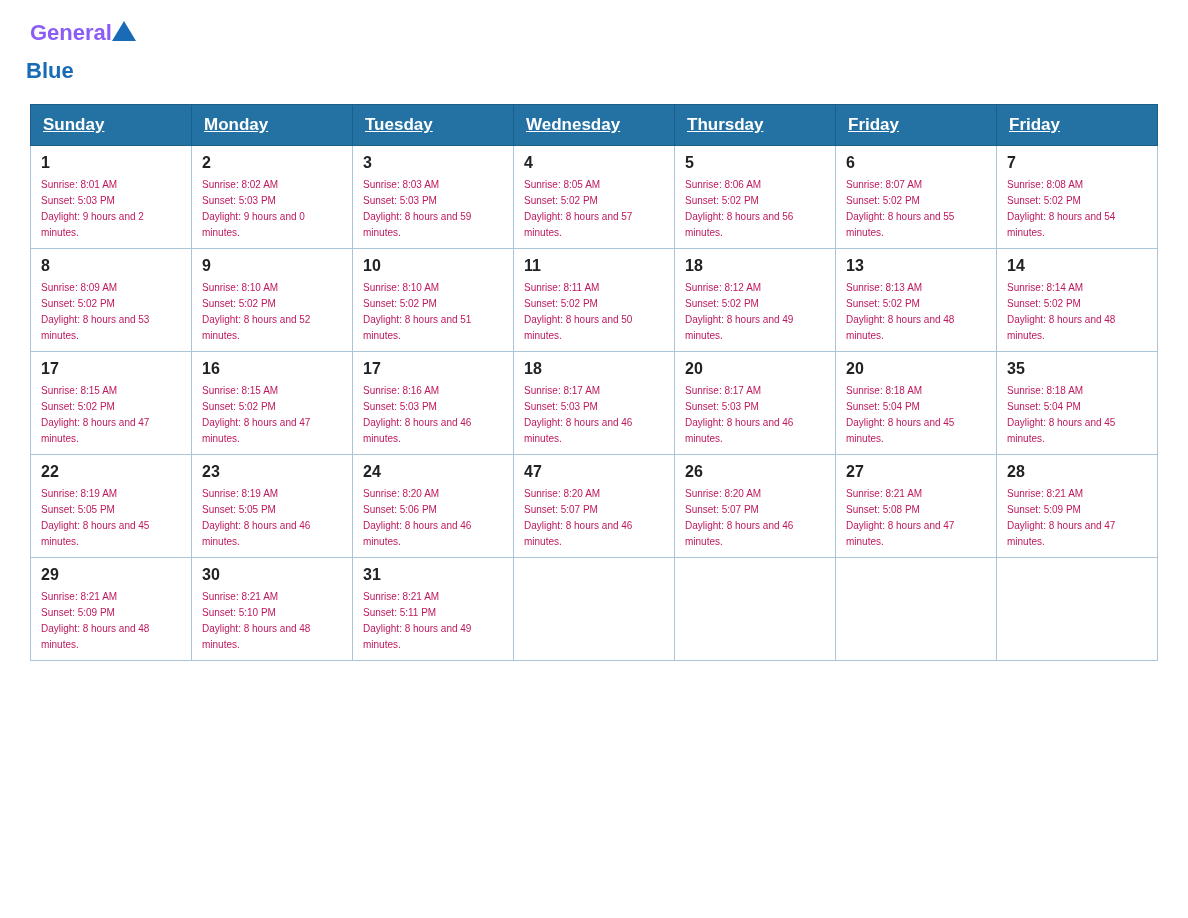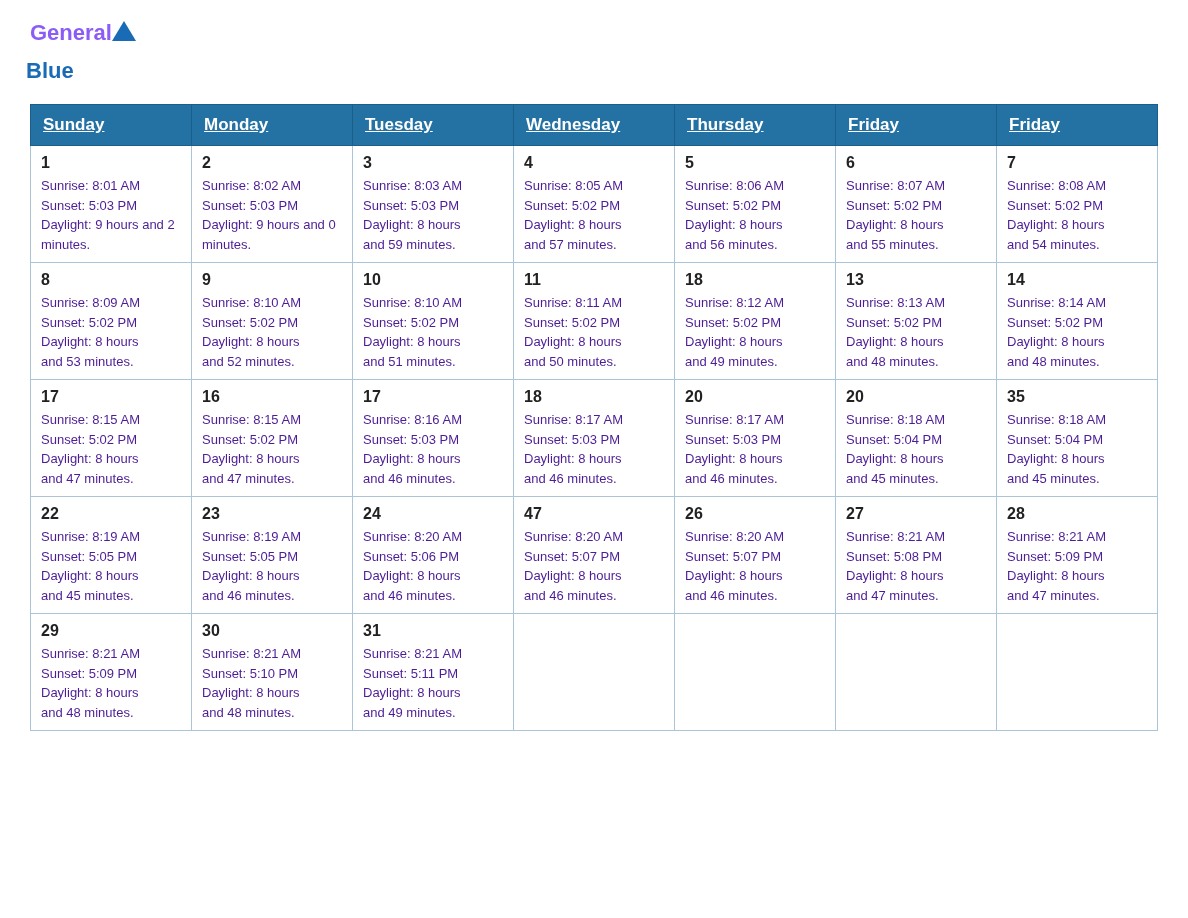--- a/index.html
+++ b/index.html
@@ -83,22 +83,22 @@
       min-height: 90px;
     }
     .day-number {
       font-size: 16px;
       font-weight: bold;
       color: #222;
       display: block;
       margin-bottom: 4px;
     }
     .day-info {
-      font-size: 13px;
-      color: #4c1d95;
+      font-size: 10px;
+      color: #be185d;
       line-height: 1.5;
     }
     .row-border td {
       border-top: 2px solid #2471a3;
     }
     .empty-cell {
       background: #fff;
     }
   </style>
 </head>

